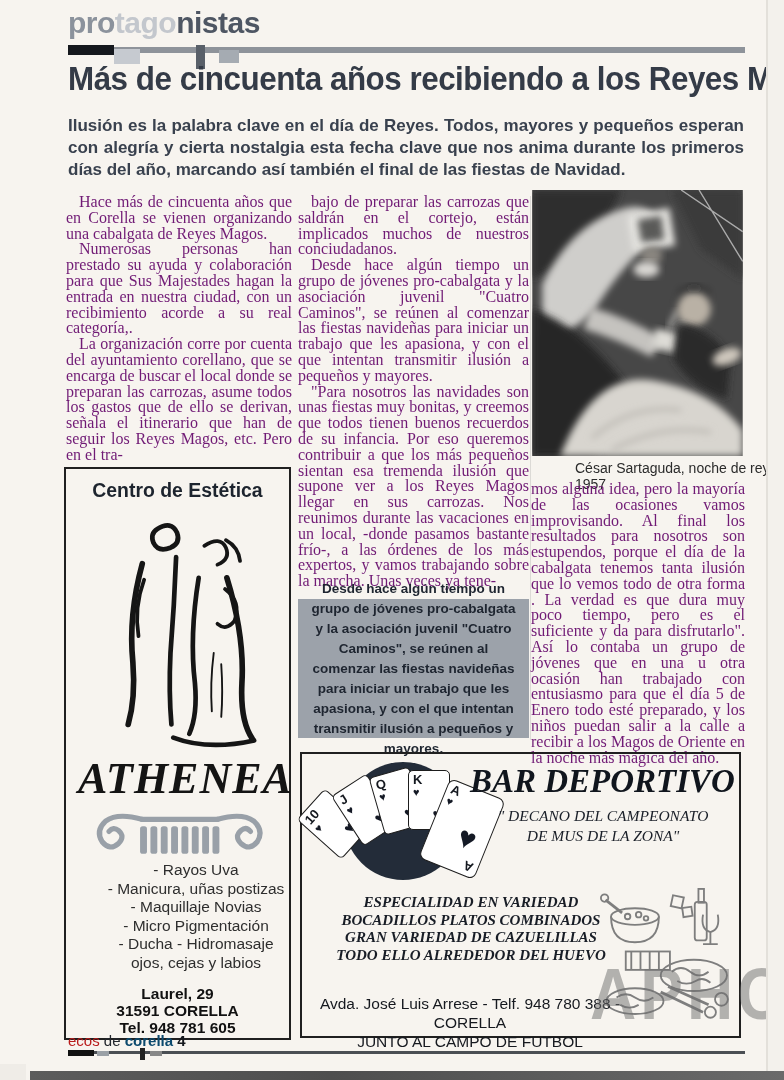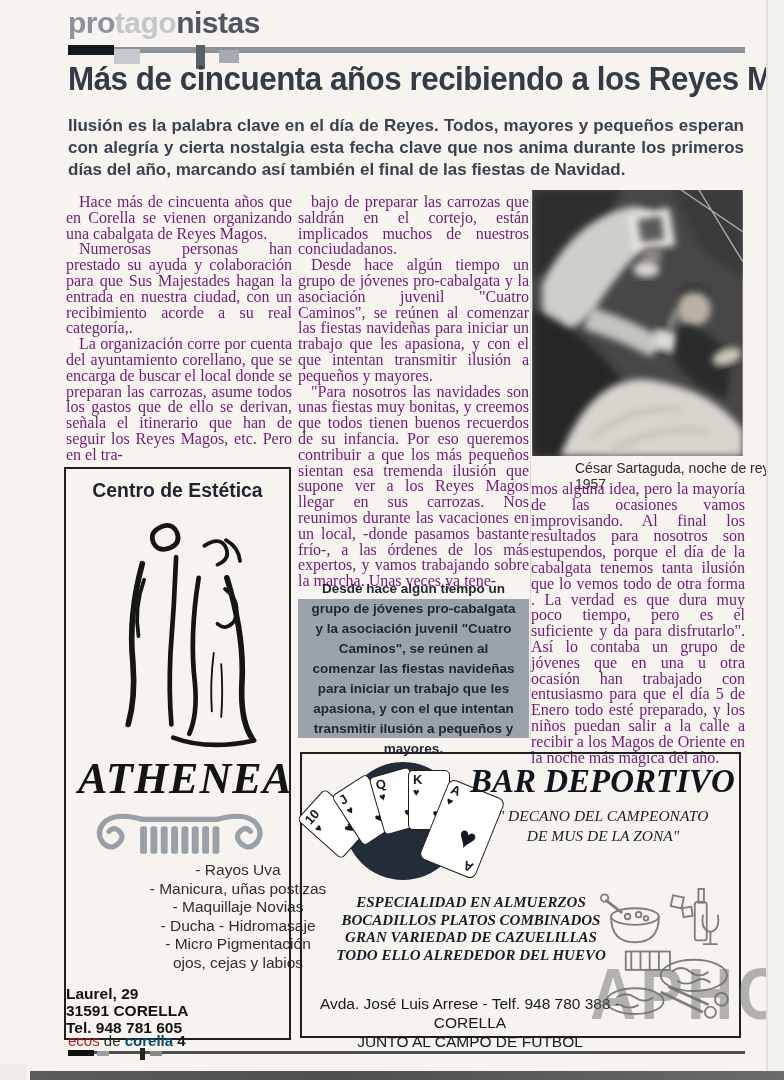--- a/index.html
+++ b/index.html
@@ -18,21 +18,21 @@
   .col{font-family:"Liberation Serif", serif;font-size:16px;line-height:15.8px;color:#701a75;text-align:justify;}
   .col p{margin:0;text-indent:13px;}
   .caption{font-size:14px;color:#2b2b2b;}
   .callout{background:#9ca2aa;color:#1e2530;font-weight:bold;font-size:13.5px;line-height:20px;text-align:center;display:flex;align-items:center;justify-content:center;padding:8px 12px;box-sizing:border-box;transform-origin:left top;}
 
   
   .adbox{border:2px solid #202020;box-sizing:border-box;background:transparent;}
   .ath-title{font-size:20px;font-weight:bold;color:#1d242e;text-align:center;transform:scaleX(.97);}
   .ath-brand{font-family:"Liberation Serif", serif;font-style:italic;font-weight:bold;font-size:44px;color:#141414;text-align:center;letter-spacing:1px;line-height:1;}
   .ath-services{font-size:15.5px;color:#2e2e2e;line-height:18.5px;text-align:center;}
-  .ath-address{font-size:15.5px;font-weight:bold;color:#111;line-height:17px;text-align:left;}
+  .ath-address{font-size:15.5px;font-weight:bold;color:#111;line-height:17px;text-align:center;}
 
   .bar-title{font-family:"Liberation Serif", serif;font-style:italic;font-weight:bold;font-size:34px;color:#10151d;text-align:center;white-space:nowrap;transform:scaleX(.97);transform-origin:left top;}
   .bar-sub{font-family:"Liberation Serif", serif;font-style:italic;font-size:15.5px;color:#1a1f28;text-align:center;line-height:20px;}
   .bar-lines{font-family:"Liberation Serif", serif;font-style:italic;font-weight:bold;font-size:15px;color:#181d26;text-align:center;line-height:17.5px;}
   .bar-address{font-size:15.5px;color:#16191f;text-align:center;line-height:19px;}
   .watermark{font-size:64px;font-weight:bold;color:rgba(110,110,110,.5);letter-spacing:4px;line-height:1;transform:scaleY(1.12);}
 
   
   .card{position:absolute;width:40px;height:58px;background:#fff;border:1.6px solid #1d1d1d;border-radius:5px;}
   .card .rk{position:absolute;top:1px;left:4px;font-weight:bold;font-size:13px;color:#14181f;}
@@ -147,26 +147,26 @@
           <rect x="128" y="20" width="8" height="32" rx="3"></rect>
             <rect x="140" y="20" width="8" height="32" rx="3"></rect>
         </g>
         <g fill="none" stroke="#99a0a8" stroke-width="6" stroke-linecap="round">
           <path d="M58,12 Q30,4 16,14 Q4,25 12,38 Q21,49 31,40 Q39,32 31,25 Q25,20 20,26"></path>
           <path d="M146,12 Q174,4 188,14 Q200,25 192,38 Q183,49 173,40 Q165,32 173,25 Q179,20 184,26"></path>
           <path d="M58,12 L146,12"></path>
         </g>
       </svg>
     </div>
-    <div class="abs ath-services" style="left:0;top:392px;width:260px;margin-left:42px;">
+    <div class="abs ath-services" style="left:0;top:392px;width:260px;">
       <div>- Rayos Uva</div>
       <div>- Manicura, uñas postizas</div>
       <div>- Maquillaje Novias</div>
+      <div>- Micro Pigmentación</div>
       <div>- Ducha - Hidromasaje</div>
-      <div>- Micro Pigmentación</div>
       <div>ojos, cejas y labios</div>
     </div>
     <div class="abs ath-address" style="left:0;top:516px;width:223px;">
       <div>Laurel, 29</div>
       <div>31591 CORELLA</div>
       <div>Tel. 948 781 605</div>
     </div>
   </div>
 
   <div class="abs adbox" style="left:300px;top:752px;width:441px;height:286px;">
@@ -201,21 +201,21 @@
       </div>
     </div>
 
     <div class="abs bar-title" style="left:168px;top:8px;width:264px;">BAR DEPORTIVO</div>
     <div class="abs bar-sub" style="left:172px;top:52px;width:258px;">
       <div>" DECANO DEL CAMPEONATO</div>
       <div>DE MUS DE LA ZONA"</div>
     </div>
 
     <div class="abs bar-lines" style="left:14px;top:140px;width:310px;">
-      <div>ESPECIALIDAD EN ALMUERZOS</div>
+      <div>ESPECIALIDAD EN VARIEDAD</div>
       <div>BOCADILLOS PLATOS COMBINADOS</div>
       <div>GRAN VARIEDAD DE CAZUELILLAS</div>
       <div>TODO ELLO ALREDEDOR DEL HUEVO</div>
     </div>
 
     <div class="abs" style="left:298px;top:128px;">
       <svg width="138" height="150" viewBox="0 0 150 160" fill="none" stroke="#7e7e7e" stroke-width="2">
         <ellipse cx="38" cy="36" rx="26" ry="9"></ellipse>
         <path d="M12,36 q0,28 26,28 q26,0 26,-28"></path>
         <circle cx="30" cy="36" r="3"></circle>

